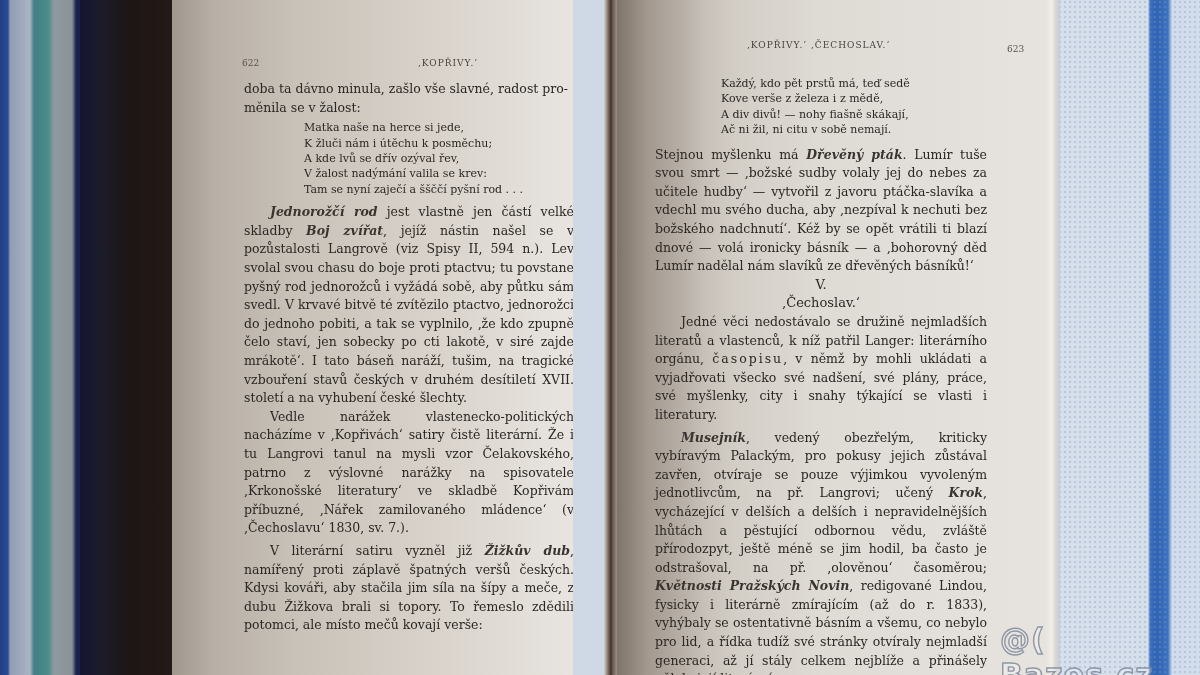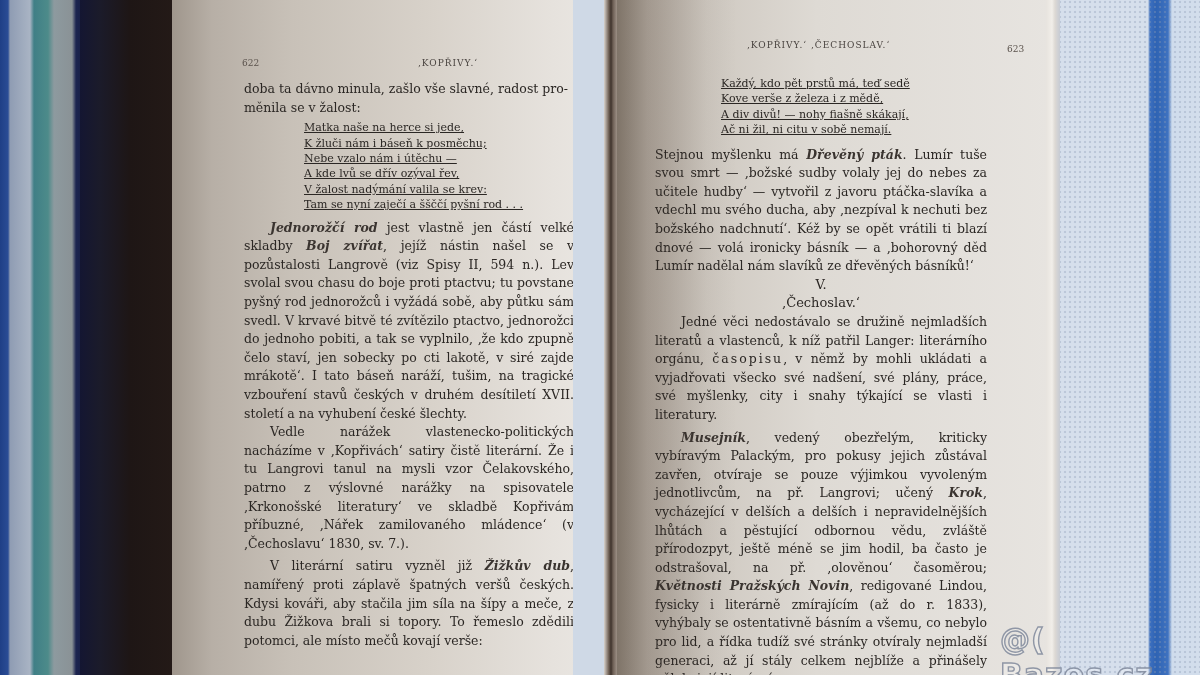--- a/index.html
+++ b/index.html
@@ -53,21 +53,21 @@
       background: linear-gradient(90deg, #e7e3de 0px, #f1eee9 6px, #ddd9d4 9px, #c6cbd4 14px);
     }
     .running-head {
       position: absolute; top: 58px; font-size: 9px; letter-spacing: 1px;
       color: #4a4440; text-transform: uppercase;
     }
     .page-num { position: absolute; top: 58px; font-size: 9px; color: #5a524c; }
     .text-block { position: absolute; font-size: 12.5px; line-height: 18.6px; }
     .text-block p { margin: 0; }
     .indent { text-indent: 26px; }
-    .verse { padding-left: 60px; font-size: 11px; line-height: 15.4px; text-decoration: underline; }
+    .verse { padding-left: 60px; font-size: 11px; line-height: 15.4px; }
     .verse p { margin: 0; }
     .ital { font-style: italic; font-weight: bold; color: #3a3430; }
     .section-num { text-align: center; font-size: 13px; margin-top: 22px; }
     .section-title { text-align: center; font-size: 13px; margin: 6px 0 6px 0; }
     .spaced { letter-spacing: 2px; }
     .watermark {
       position: absolute; left: 1000px; top: 622px;
       font-family: "DejaVu Sans", sans-serif; font-size: 30px; font-weight: bold;
       color: rgba(255,255,255,0.25);
       -webkit-text-stroke: 1.4px rgba(120,130,150,0.8);
@@ -89,22 +89,21 @@
 <div class="page page-left">
   <span class="page-num" style="left:70px;">622</span>
   <span class="running-head" style="left:210px;margin-left:36px;">‚KOPŘIVY.‘</span>
 
   <div class="text-block" style="left:72px; top:80px; width:330px;">
     <p>doba ta dávno minula, zašlo vše slavné, radost pro-</p>
     <p>měnila se v žalost:</p>
 
     <div class="verse" style="margin-top:3px;">
       <p>Matka naše na herce si jede,</p>
-      <p>K žluči nám i báseň k posměchu;</p>
-      <p>Nebe vzalo nám i útěchu —</p>
+      <p>K žluči nám i útěchu k posměchu;</p>
       <p>A kde lvů se dřív ozýval řev,</p>
       <p>V žalost nadýmání valila se krev:</p>
       <p>Tam se nyní zaječí a ššččí pyšní rod . . .</p>
     </div>
 
     <p class="indent" style="margin-top:6px; text-align:justify;"><span class="ital">Jednorožčí rod</span><span> jest vlastně jen částí velké skladby </span><span class="ital">Boj zvířat</span><span>, jejíž nástin našel se v pozůstalosti Langrově (viz Spisy II, 594 n.). Lev svolal svou chasu do boje proti ptactvu; tu povstane pyšný rod jednorožců i vyžádá sobě, aby půtku sám svedl. V krvavé bitvě té zvítězilo ptactvo, jednorožci do jednoho pobiti, a tak se vyplnilo, ‚že kdo zpupně čelo staví, jen sobecky po cti lakotě, v siré zajde mrákotě‘. I tato báseň naráží, tušim, na tragické vzbouření stavů českých v druhém desítiletí XVII. století a na vyhubení české šlechty.</span></p>
 
     <p class="indent" style="text-align:justify;">Vedle narážek vlastenecko-politických nacházíme v ‚Kopřivách‘ satiry čistě literární. Že i tu Langrovi tanul na mysli vzor Čelakovského, patrno z výslovné narážky na spisovatele ‚Krkonošské literatury‘ ve skladbě Kopřivám příbuzné, ‚Nářek zamilovaného mládence‘ (v ‚Čechoslavu‘ 1830, sv. 7.).</p>
 
     <p class="indent" style="margin-top:4px; text-align:justify;"><span>V literární satiru vyzněl již </span><span class="ital">Žižkův dub</span><span>, namířený proti záplavě špatných veršů českých. Kdysi kováři, aby stačila jim síla na šípy a meče, z dubu Žižkova brali si topory. To řemeslo zdědili potomci, ale místo mečů kovají verše:</span></p>

